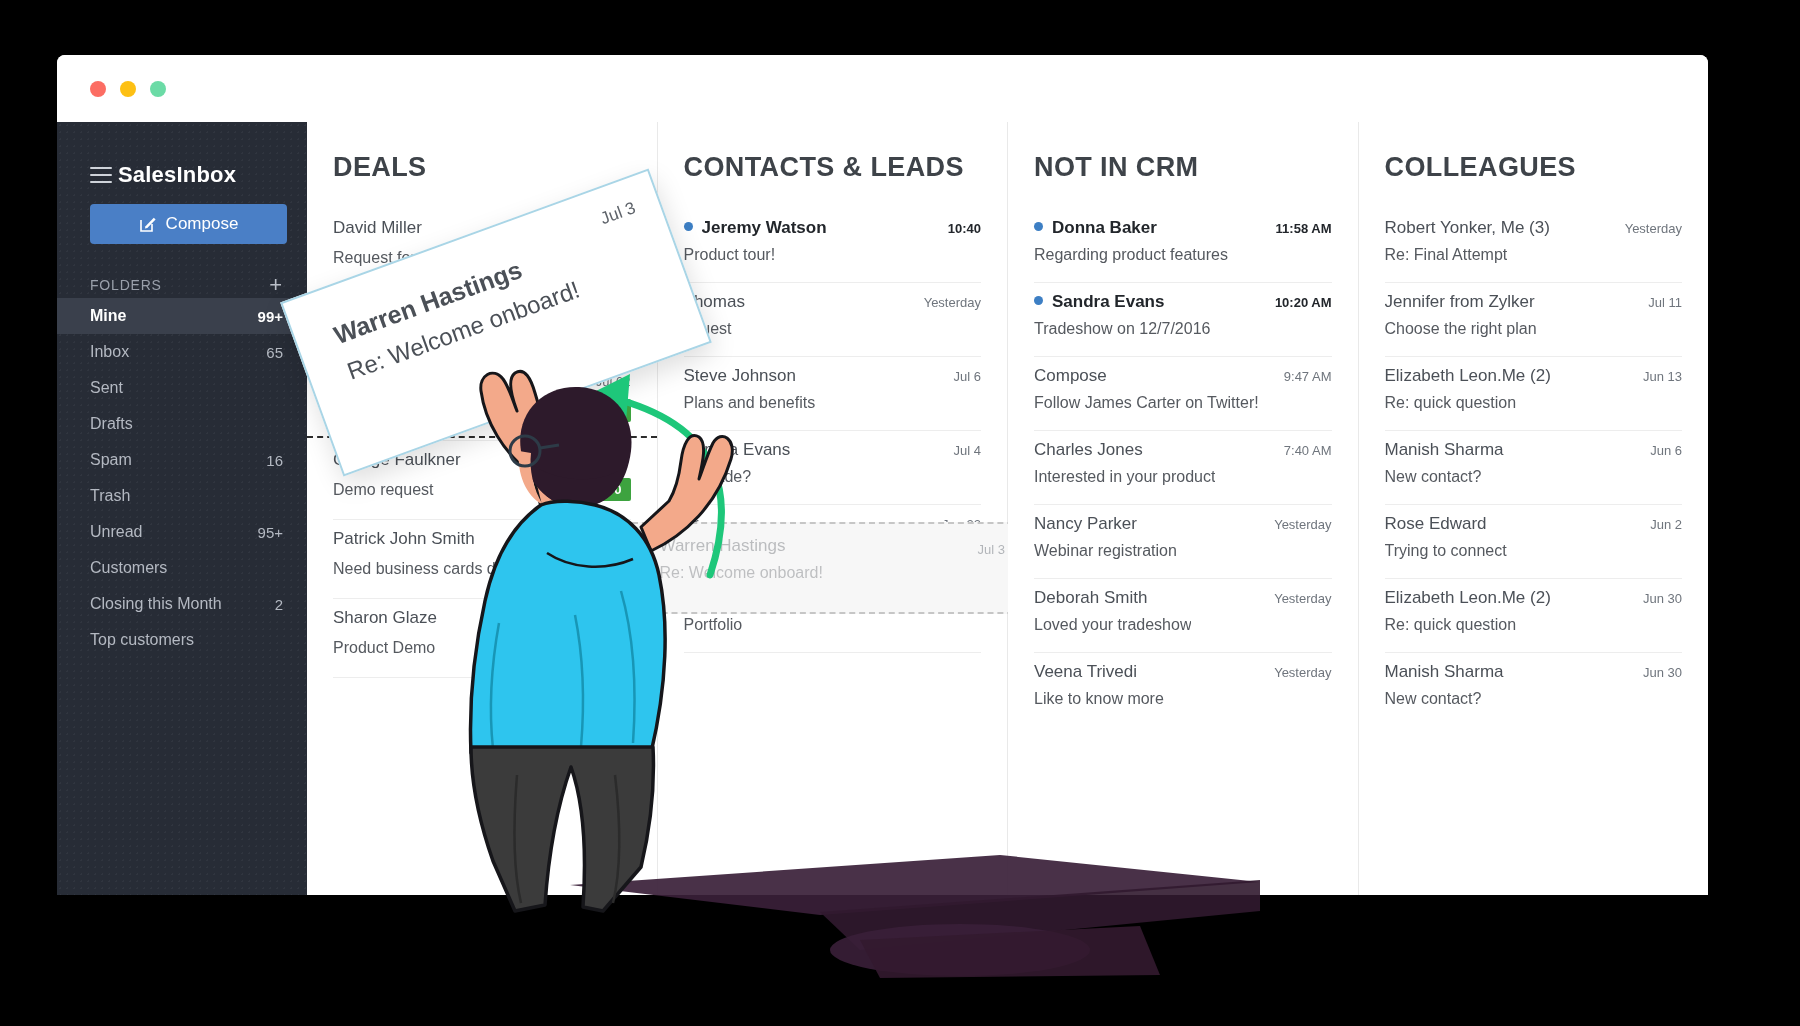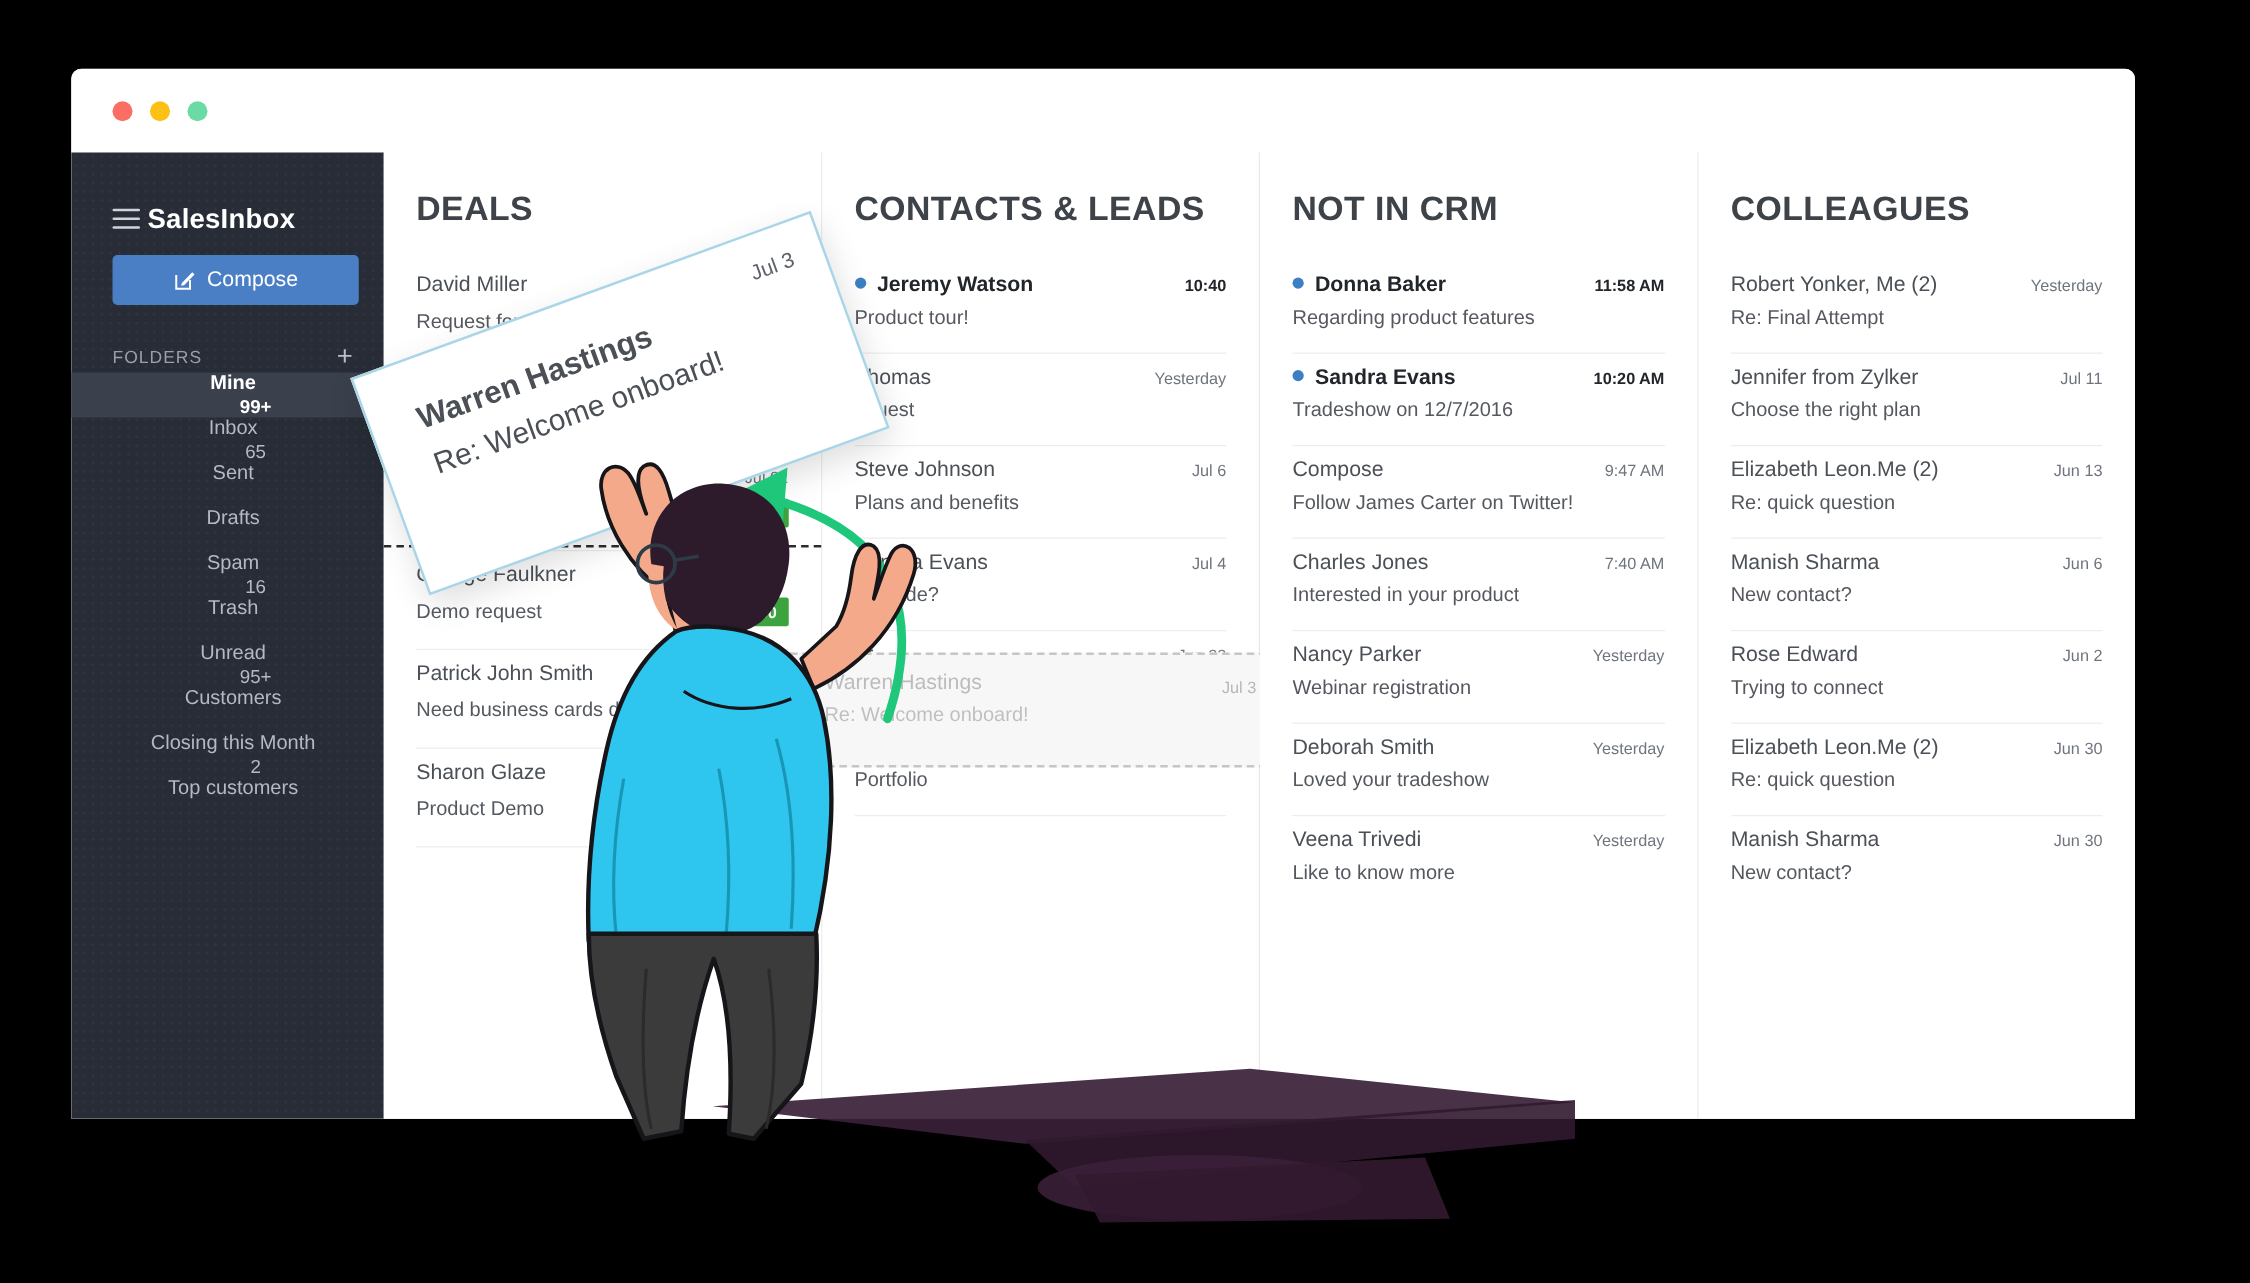--- a/index.html
+++ b/index.html
@@ -78,21 +78,20 @@
     height: 26px;
   }
   .plus-icon { color: #b9bec7; font-size: 22px; line-height: 16px; cursor: pointer; }
 
   .folder {
     height: 36px;
     padding: 0 24px 0 33px;
     display: flex; align-items: center; justify-content: space-between;
     color: #b4b9c2; font-size: 16px;
     cursor: pointer;
-    flex-direction: column;
   }
   .folder.active { background: #3a404c; color: #ffffff; font-weight: bold; }
   .folder .count { font-size: 15px; color: #b4b9c2; margin-left: 36px; }
   .folder.active .count { color: #ffffff; font-weight: bold; }
 
   
   .columns {
     flex: 1;
     display: flex;
     background: #ffffff;
@@ -514,21 +513,21 @@
               <div class="mail-row2">
                 <span class="subject">Like to know more</span>
               </div>
             </div>
           </div>
           <div class="col">
             <div class="col-title">COLLEAGUES</div>
             <div class="mail">
               <div class="mail-row1">
                 <div class="sender-wrap">
-                  <span class="sender">Robert Yonker, Me (2)</span>
+                  <span class="sender">Robert Yonker, Me (3)</span>
                 </div>
                 <span class="date">Yesterday</span>
               </div>
               <div class="mail-row2">
                 <span class="subject">Re: Final Attempt</span>
               </div>
             </div>
             <div class="mail">
               <div class="mail-row1">
                 <div class="sender-wrap">

